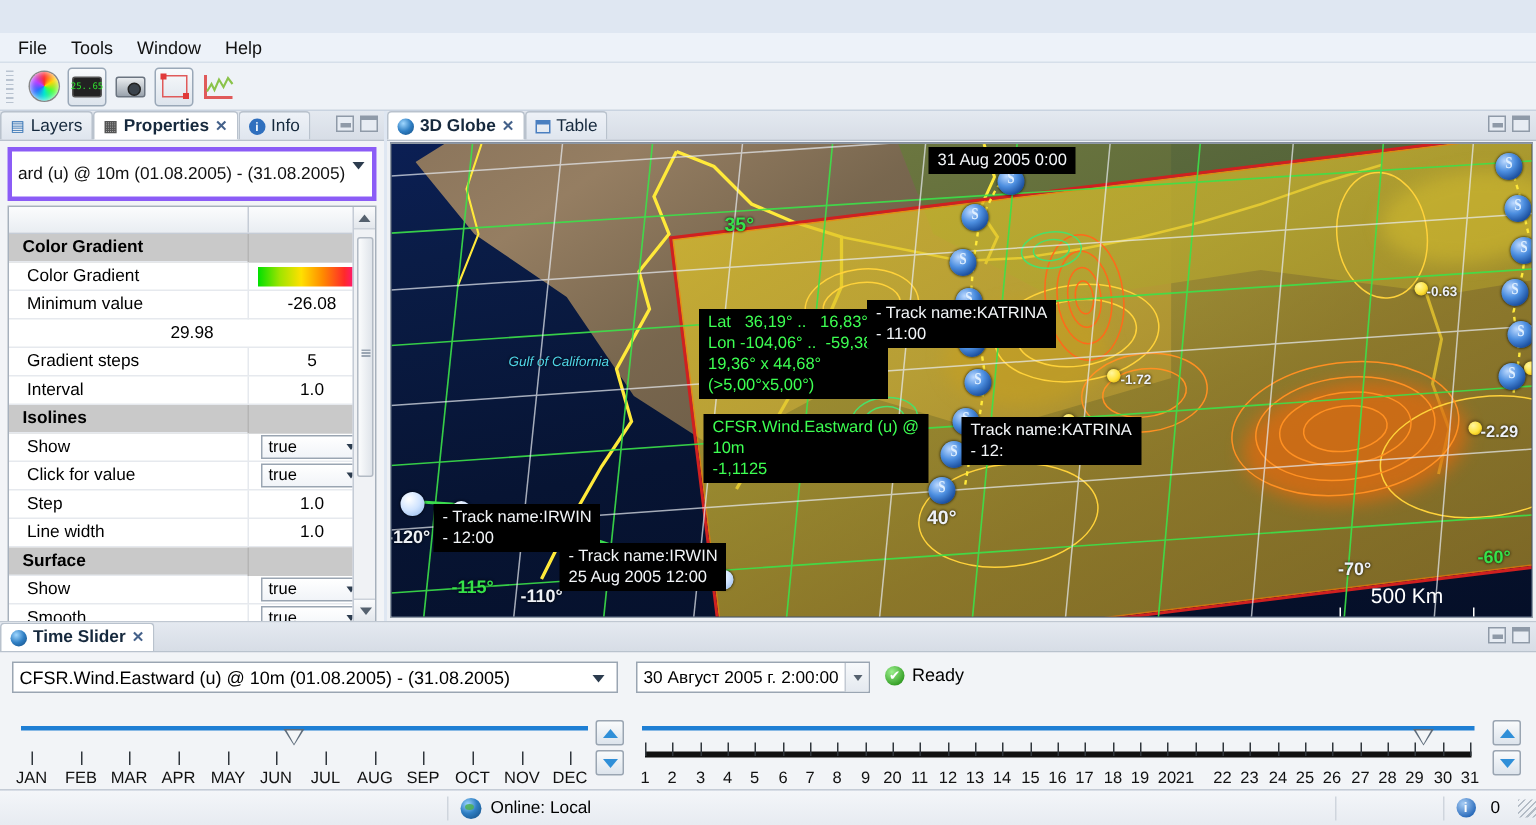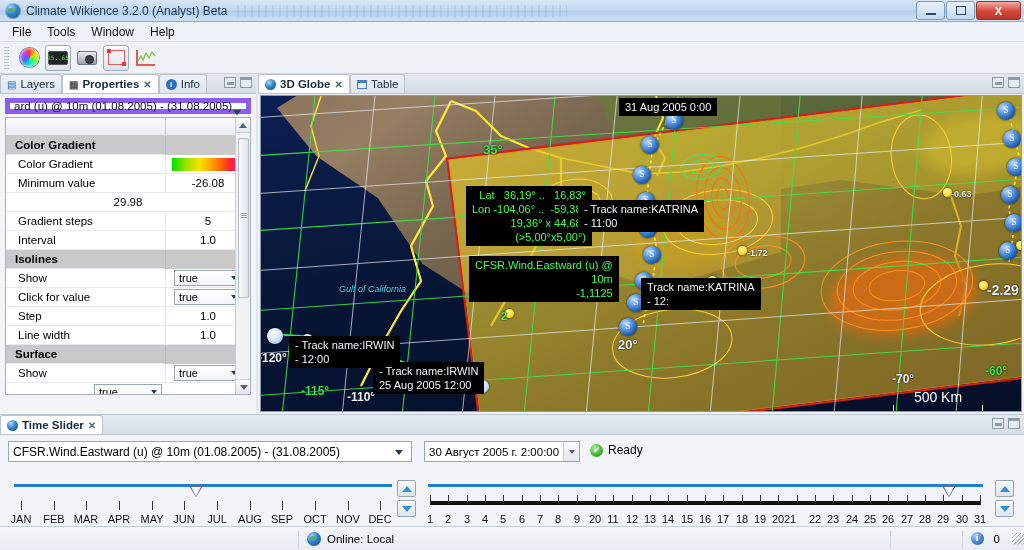--- a/index.html
+++ b/index.html
@@ -82,21 +82,21 @@
     font-size:11.5px; border:1px solid #b9c2cd; border-bottom:none;
     border-radius:3px 3px 0 0; background:linear-gradient(180deg,#eef2f7,#dfe5ee); color:#16293d;}
   .vtab.active{ background:#fff; font-weight:bold; }
   .vtab .x{ font-size:10px; color:#44618a;}
   .panel-ctrl{ position:absolute; right:4px; top:3px; display:flex; gap:4px;}
   .pc{ width:12px;height:11px;border:1px solid #8f9aa8;background:#e7ecf3;}
   .pc.min{ position:relative;} .pc.min:after{content:"";position:absolute;left:2px;top:4px;width:7px;height:3px;background:#8f9aa8;}
   .pc.max{ border-top-width:3px; }
 
   .combo-row{ padding:4px 5px 3px 5px; }
-  .combo{ height:16px; border:5px solid #8b5cf6; background:#fff; display:flex;
+  .combo{ height:36px; border:3px solid #8b5cf6; background:#fff; display:flex;
     align-items:center; padding:0 4px; font-size:11.5px; color:#111; position:relative;}
   .combo .arrow{ position:absolute; right:5px; top:7px; width:0;height:0;
     border-left:4px solid transparent;border-right:4px solid transparent;border-top:5px solid #2c3c4e;}
 
   .proptable-wrap{ margin:0 5px 5px 5px; border:1px solid #a6b0bc; background:#fff;
     height:278px; position:relative; overflow:hidden;}
   .pt-head{ height:18px;background:linear-gradient(180deg,#fbfcfd,#e9edf2);border-bottom:1px solid #c5ccd6;
     display:flex;}
   .pt-head div:first-child{width:160px;border-right:1px solid #c5ccd6;}
   .pt-head div:last-child{flex:1;}
@@ -163,21 +163,21 @@
     text-align:center; font-size:11px; font-weight:bold; color:#dfefff;
     font-family:"Liberation Serif",serif; transform:scaleX(.8);}
   .track-dot{ position:absolute; width:9px;height:9px;border-radius:50%;
     background:radial-gradient(circle at 35% 30%,#ffffff,#cfe3ff 50%,#8db4e8);
     box-shadow:0 0 2px #000;}
   .node{ position:absolute; width:9px;height:9px;border-radius:50%;
     background:radial-gradient(circle at 35% 30%,#fff6a0,#ffe23a 55%,#d7a400);
     box-shadow:0 0 3px rgba(0,0,0,.7);}
   .callout{ position:absolute; background:#000; padding:2px 6px; line-height:14px;
     font-size:11px; white-space:pre; }
-  .callout.green{ color:#3dff52; text-align:right; }
+  .callout.green{ color:#3dff52; text-align:left;margin-top:20px; }
   .callout.white{ color:#f2f5f8; }
   .scalebar{ position:absolute; color:#fff; font-size:14px; text-align:center;}
   .scalebar .bar{ height:8px; border:1px solid #fff; border-top:none; }
 
   
   .bottompanel{ position:absolute; left:0; top:414px; width:1024px; height:112px;
     background:#f2f4f7; border-top:1px solid #c0c8d2;}
   .ts-tabstrip{ height:20px; display:flex; align-items:flex-end; position:relative;
     background:linear-gradient(180deg,#e4e9f0,#d7dde6); border-bottom:1px solid #b9c2cd;}
   .ts-body{ position:relative; height:91px; background:#f2f4f7; }
@@ -230,34 +230,20 @@
     background:radial-gradient(circle at 35% 30%,#a9cef5,#2f6fbe 70%,#17508f);
     color:#fff;font-size:9px;text-align:center;line-height:13px;font-weight:bold;}
   .grip-dots{ width:12px;height:12px;
     background:repeating-linear-gradient(135deg,#b4bcc6 0 1px,transparent 1px 3px);}
 </style>
 </head>
 <body>
 
 <div class="app">
 
-  <div class="titlebar">
-    <div class="tb-icon"></div>
-    <div class="tb-title">Climate Wikience 3.2.0 (Analyst) Beta</div>
-    <div class="tb-ghost"></div>
-    <div class="tb-btns">
-      <div class="tb-btn">
-          <span class="min"></span>
-        </div>
-      <div class="tb-btn">
-          <span class="max"></span>
-        </div>
-      <div class="tb-btn close">X</div>
-    </div>
-  </div>
 
   <div class="menubar">
     <div class="menu-item">File</div>
     <div class="menu-item">Tools</div>
     <div class="menu-item">Window</div>
     <div class="menu-item">Help</div>
   </div>
 
   <div class="toolbar">
     <div class="grip"></div>
@@ -383,20 +369,21 @@
       <div class="prow">
         <div class="k">Show</div>
         <div class="v">
           <span class="vcombo">
             <span>true</span>
             <span class="arrow"></span>
           </span>
         </div>
       </div>
       <div class="prow">
+        <div class="k">Smooth</div>
         <div class="v">
           <span class="vcombo">
             <span>true</span>
             <span class="arrow"></span>
           </span>
         </div>
       </div>
 
       <div class="vscroll">
         <div class="ar">
@@ -508,34 +495,34 @@
       </svg>
 
       <div class="node" style="left:447px;top:180px;"></div>
       <div class="node" style="left:718px;top:185px;"></div>
       <div class="node" style="left:755px;top:145px;"></div>
       <div class="node" style="left:477px;top:150px;"></div>
       <div class="node" style="left:682px;top:92px;"></div>
       <div class="node" style="left:244px;top:213px;"></div>
       <div class="maplabel white" style="left:690px;top:93px;font-size:9px;">-0.63</div>
       <div class="maplabel white" style="left:455px;top:183px;font-size:9px;">-1.42</div>
-      <div class="maplabel white" style="left:726px;top:186px;font-size:14px;">-2.29</div>
+      <div class="maplabel white" style="left:726px;top:186px;font-size:11px;">-2.29</div>
 
       <div class="maplabel white" style="left:486px;top:152px;font-size:9px;">-1.72</div>
       <div class="maplabel" style="left:240px;top:214px;color:#3dff52;">2</div>
 
       <div class="maplabel" style="left:222px;top:46px;font-size:13px;">35°</div>
-      <div class="maplabel white" style="left:357px;top:241px;font-size:13px;">20°</div>
+      <div class="maplabel white" style="left:357px;top:241px;font-size:13px;">40°</div>
       <div class="maplabel white" style="left:-3px;top:255px;font-size:12px;">-120°</div>
       <div class="maplabel" style="left:40px;top:288px;font-size:12px;">-115°</div>
 
       <div class="maplabel white" style="left:86px;top:294px;font-size:12px;">-110°</div>
       <div class="maplabel white" style="left:631px;top:276px;font-size:12px;">-70°</div>
       <div class="maplabel" style="left:724px;top:268px;font-size:12px;">-60°</div>
-      <div class="maplabel" style="left:78px;top:140px;font-size:9px;color:#4fd6e8;font-weight:normal;font-style:italic;margin-top:48px;">Gulf of California</div>
+      <div class="maplabel" style="left:78px;top:140px;font-size:9px;color:#4fd6e8;font-weight:normal;font-style:italic;">Gulf of California</div>
 
       <svg width="762" height="317" style="position:absolute;left:0;top:0">
         <polyline points="412,16 402,32 392,52 388,78 386,104 392,130 396,156 392,182 386,206 382,230" fill="none" stroke="#ffe93a" stroke-width="1.6" stroke-dasharray="3 3"></polyline>
         <polyline points="745,10 752,34 758,60 754,86 748,112 752,140 748,166" fill="none" stroke="#ffe93a" stroke-width="1.6" stroke-dasharray="3 3"></polyline>
         <polyline points="10,238 40,240 70,244 100,252 130,262 160,272 190,282" fill="none" stroke="#3bdc4e" stroke-width="2"></polyline>
       </svg>
       <div class="cyclone" style="left:404px;top:16px;"></div>
       <div class="cyclone" style="left:380px;top:40px;"></div>
       <div class="cyclone" style="left:372px;top:70px;"></div>
       <div class="cyclone" style="left:376px;top:96px;"></div>

